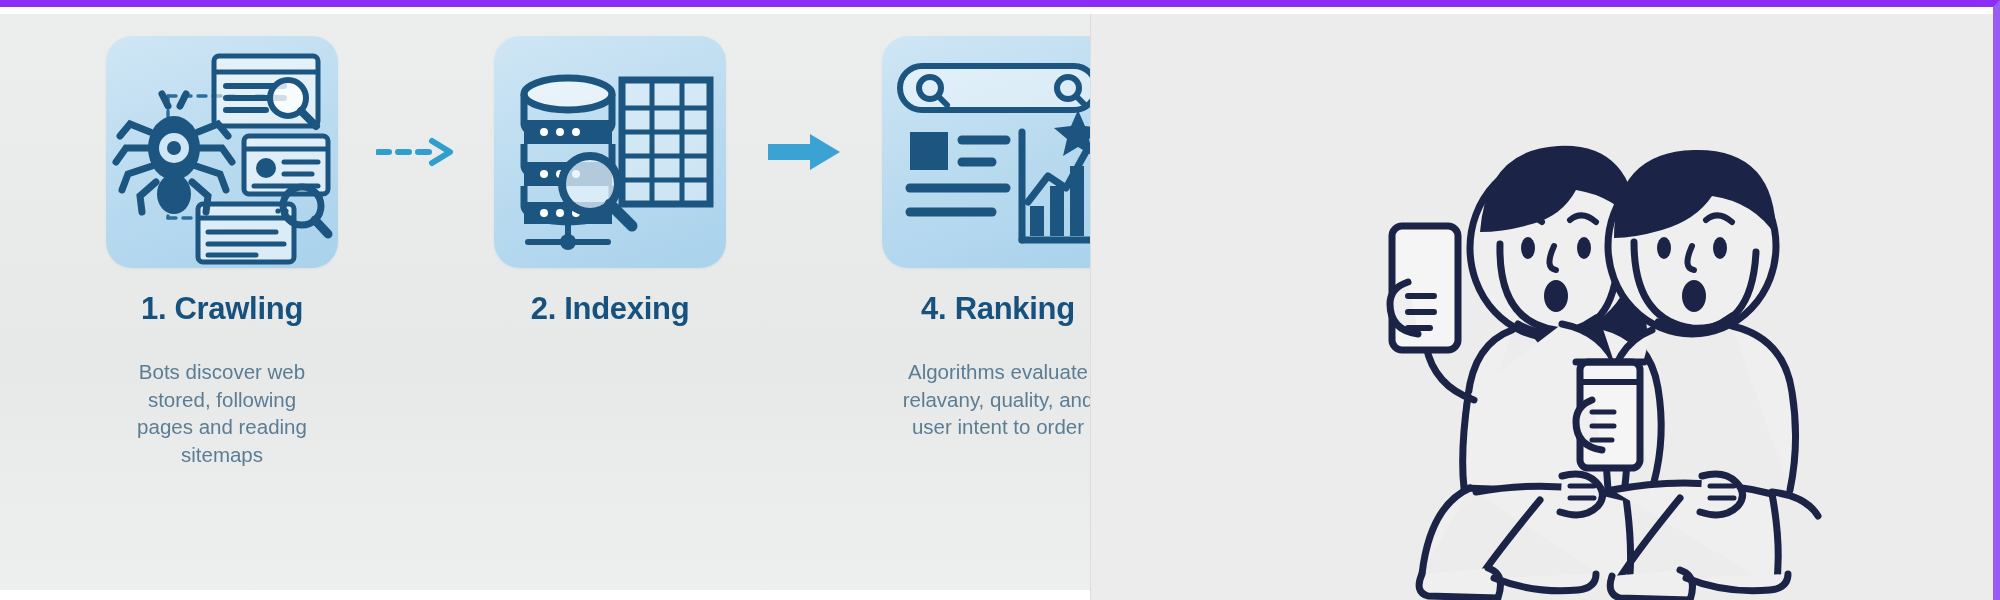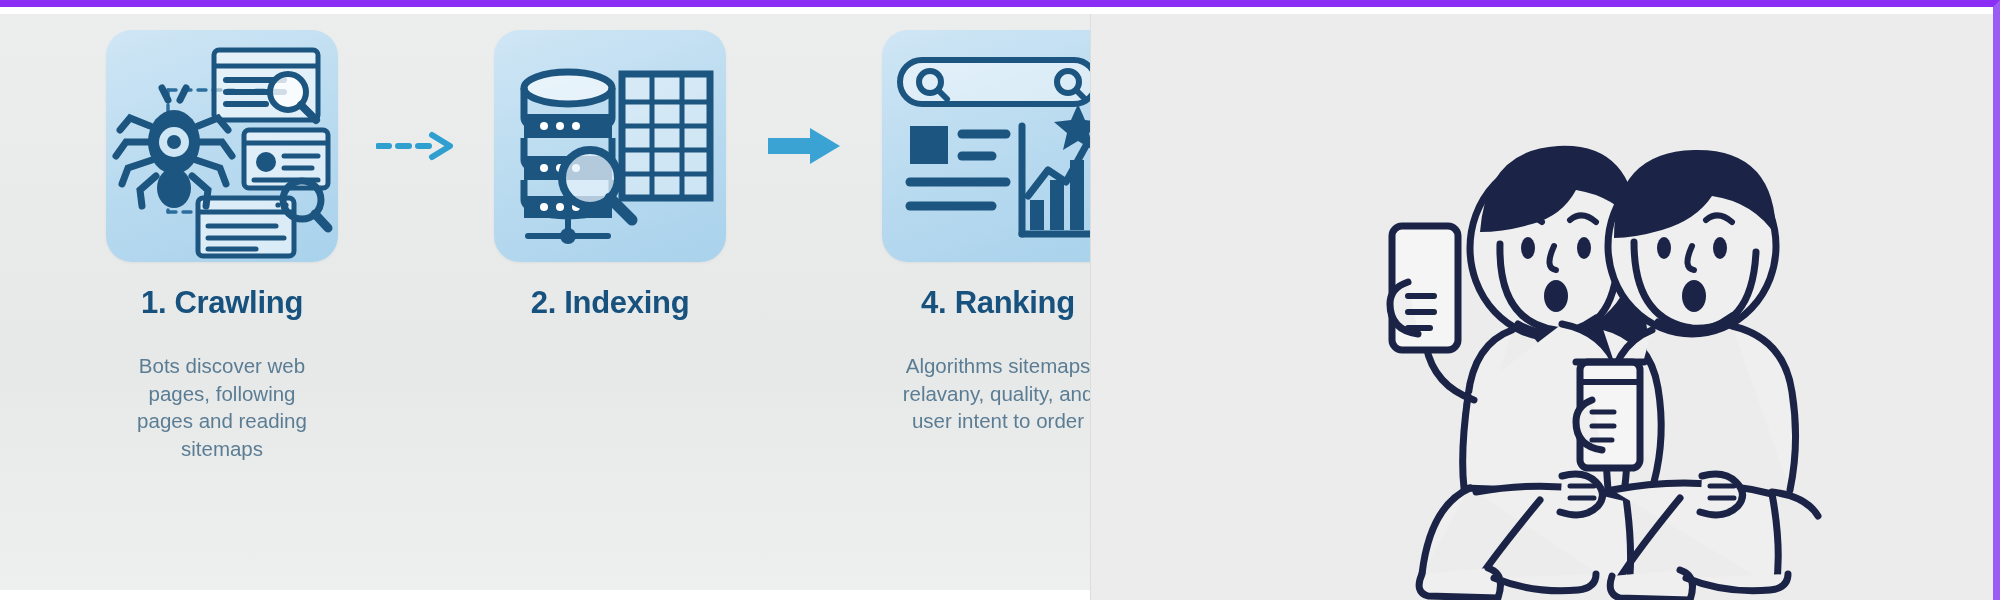--- a/index.html
+++ b/index.html
@@ -18,21 +18,21 @@
     position:absolute;left:0;top:7px;width:1993px;height:586px;
     background:#e9eaea;
     display:flex;flex-direction:row;align-items:stretch;
   }
   
   .infographic{
     position:relative;
     width:1090px;height:100%;
     background:linear-gradient(180deg,#eceded 0%,#e7e8e8 60%,#eeefef 100%);
     display:flex;flex-direction:row;align-items:flex-start;
-    padding-top:16px;box-sizing:border-box;
+    padding-top:22px;box-sizing:border-box;
   }
   .steps{
     display:flex;flex-direction:row;align-items:flex-start;
     margin-left:72px;
   }
   .step{
     width:300px;display:flex;flex-direction:column;align-items:center;
   }
   .tile{
     width:232px;height:232px;border-radius:26px;
@@ -148,21 +148,21 @@
               </g>
               <ellipse cx="68" cy="112" rx="26" ry="32" fill="#1b5580"></ellipse>
               <circle cx="68" cy="112" r="15" fill="#cfe6f5"></circle>
               <circle cx="68" cy="112" r="7" fill="#1b5580"></circle>
               <ellipse cx="68" cy="158" rx="17" ry="20" fill="#1b5580"></ellipse>
             </svg>
           </div>
           <div class="step-title">1. Crawling</div>
           <div class="step-desc">
             <div>Bots discover web</div>
-            <div>pages, following</div>
+            <div>stored, following</div>
             <div>pages and reading</div>
             <div>sitemaps</div>
           </div>
         </div>
 
         <div class="connector">
           <svg width="80" height="30" viewBox="0 0 80 30">
             <path d="M2 15 H58" stroke="#2f9fd0" stroke-width="6" stroke-dasharray="11 9" stroke-linecap="round" fill="none"></path>
             <path d="M56 4 L74 15 L56 26" stroke="#2f9fd0" stroke-width="6" fill="none" stroke-linecap="round" stroke-linejoin="round"></path>
           </svg>
@@ -263,21 +263,21 @@
                   <rect x="188" y="130" width="14" height="70"></rect>
                 </g>
                 <path d="M146 166 L166 140 L184 152 L206 112" fill="none" stroke="#1b5580" stroke-width="7" stroke-linejoin="round" stroke-linecap="round"></path>
               </g>
 
               <path d="M196 74 L203 90 L220 92 L207 103 L211 120 L196 111 L181 120 L185 103 L172 92 L189 90 Z" fill="#1b5580"></path>
             </svg>
           </div>
           <div class="step-title">4. Ranking</div>
           <div class="step-desc">
-            <div>Algorithms sitemaps</div>
+            <div>Algorithms evaluate</div>
             <div>relavany, quality, and</div>
             <div>user intent to order</div>
           </div>
         </div>
 
       </div>
     </div>
 
     <div class="divider"></div>
 

